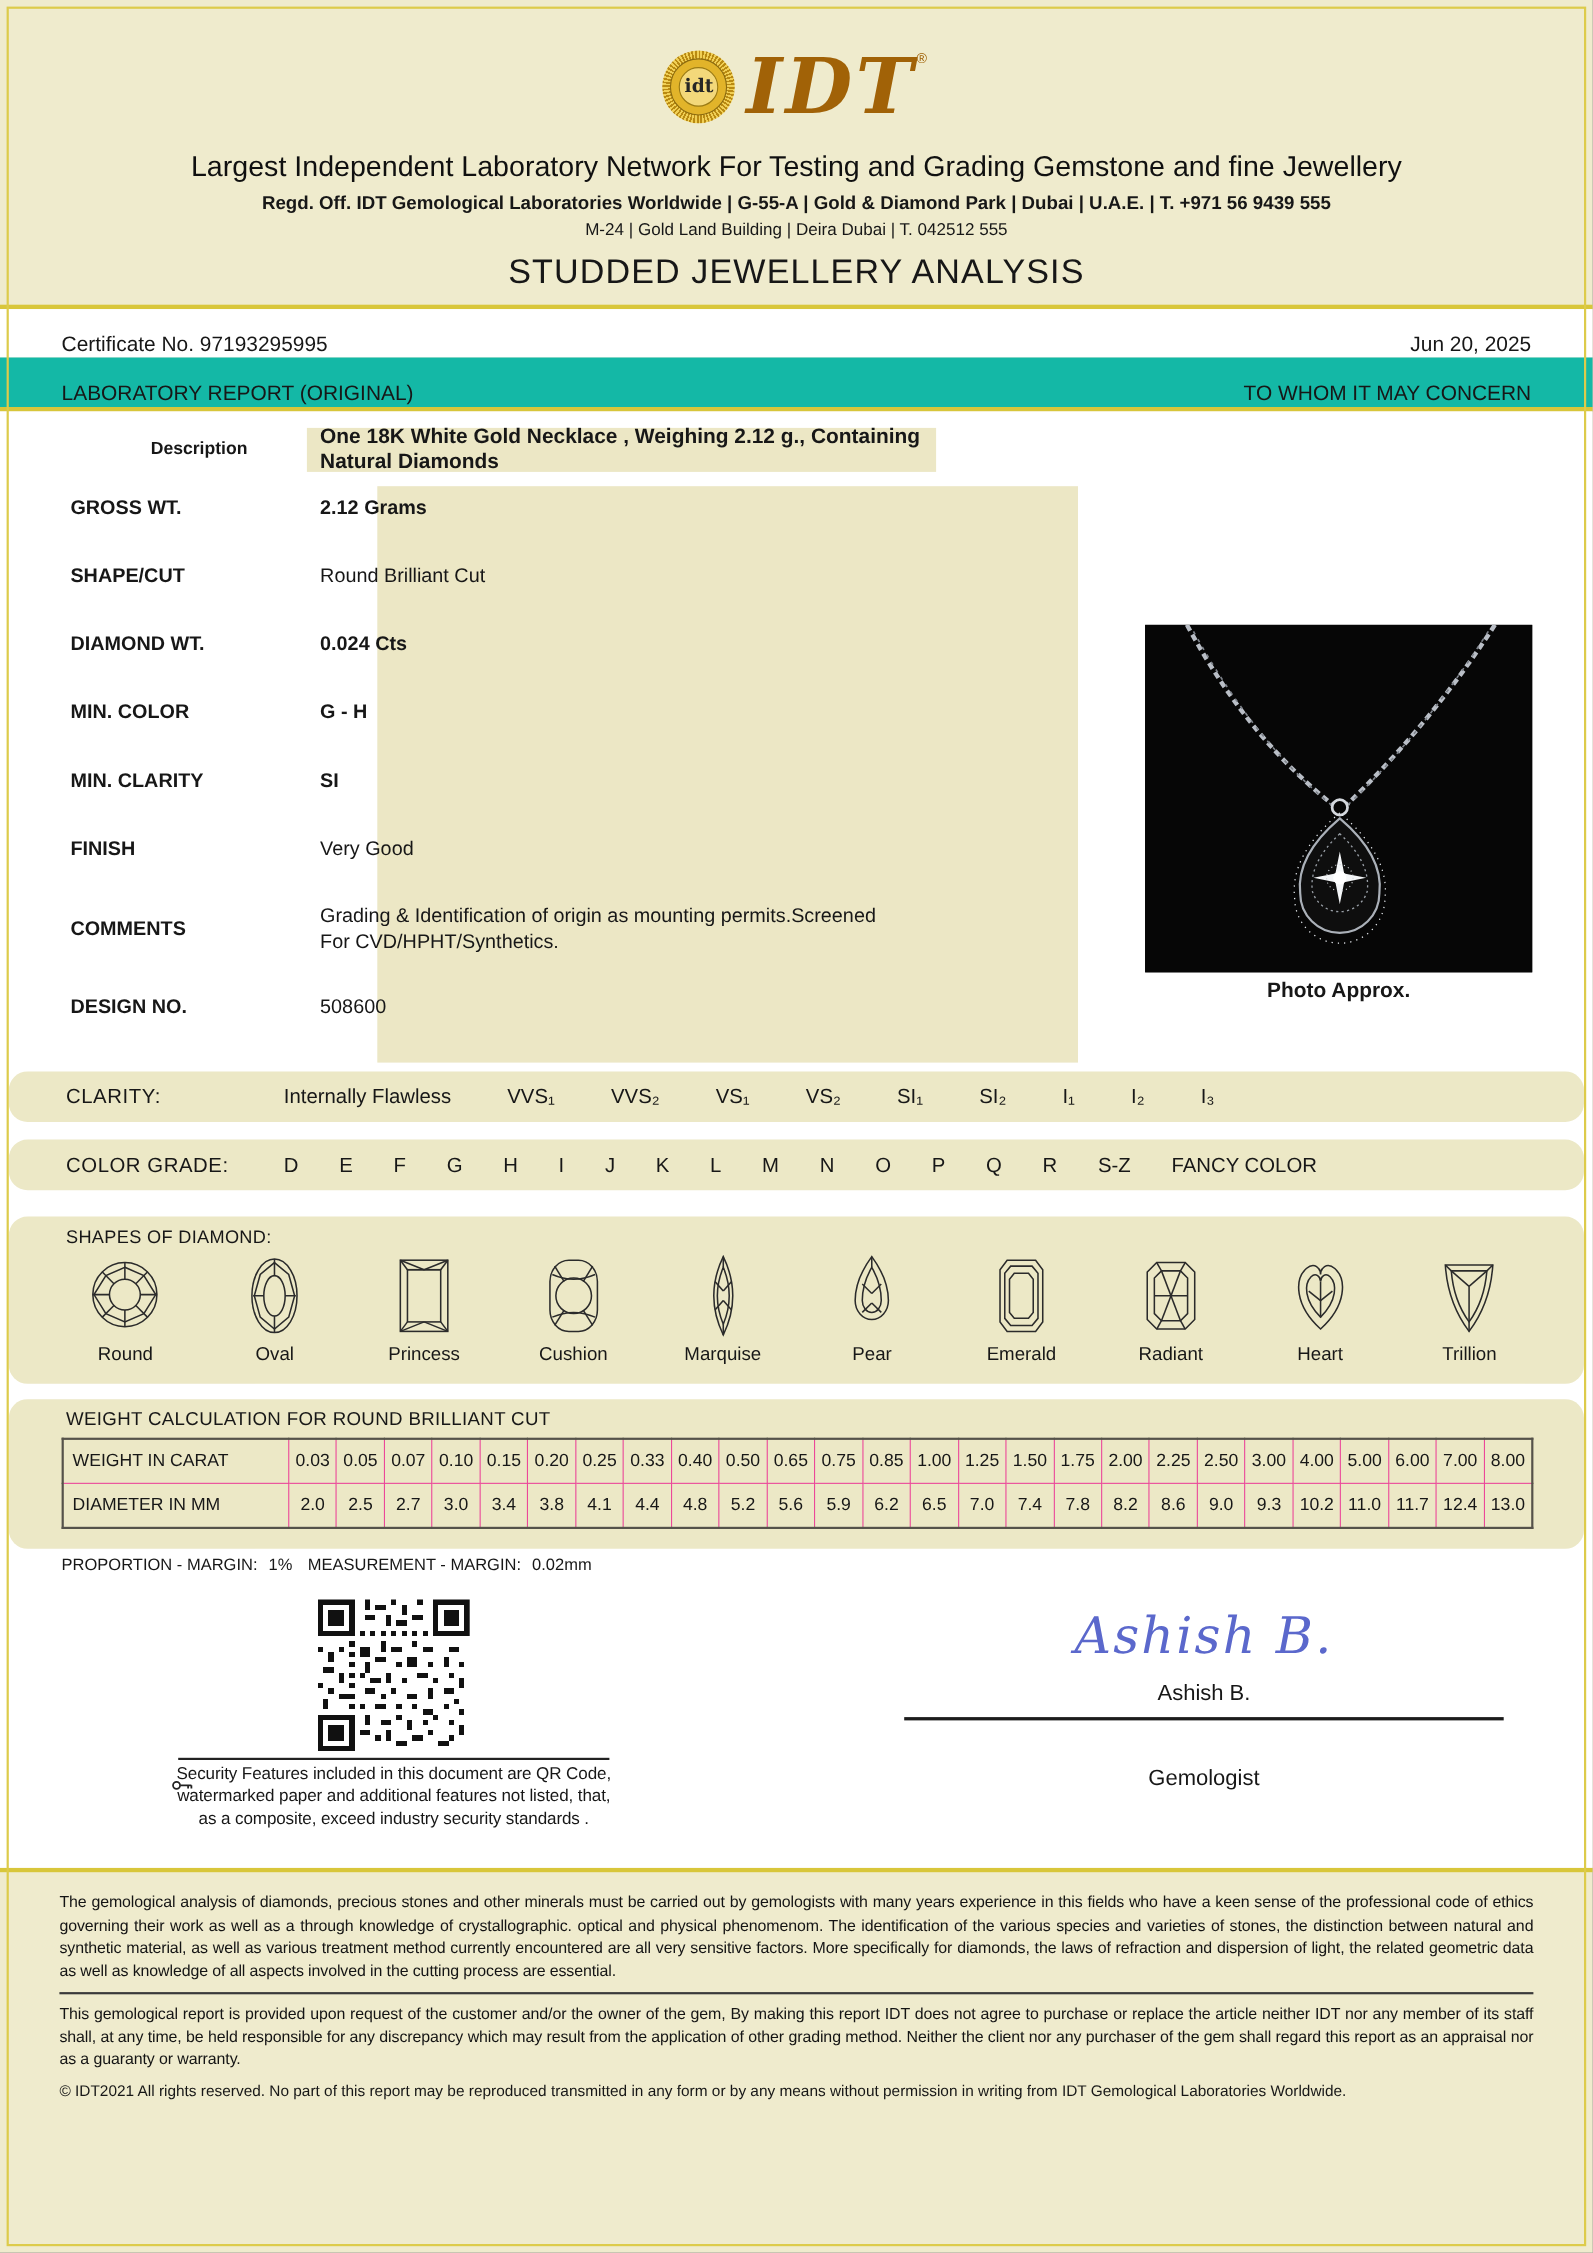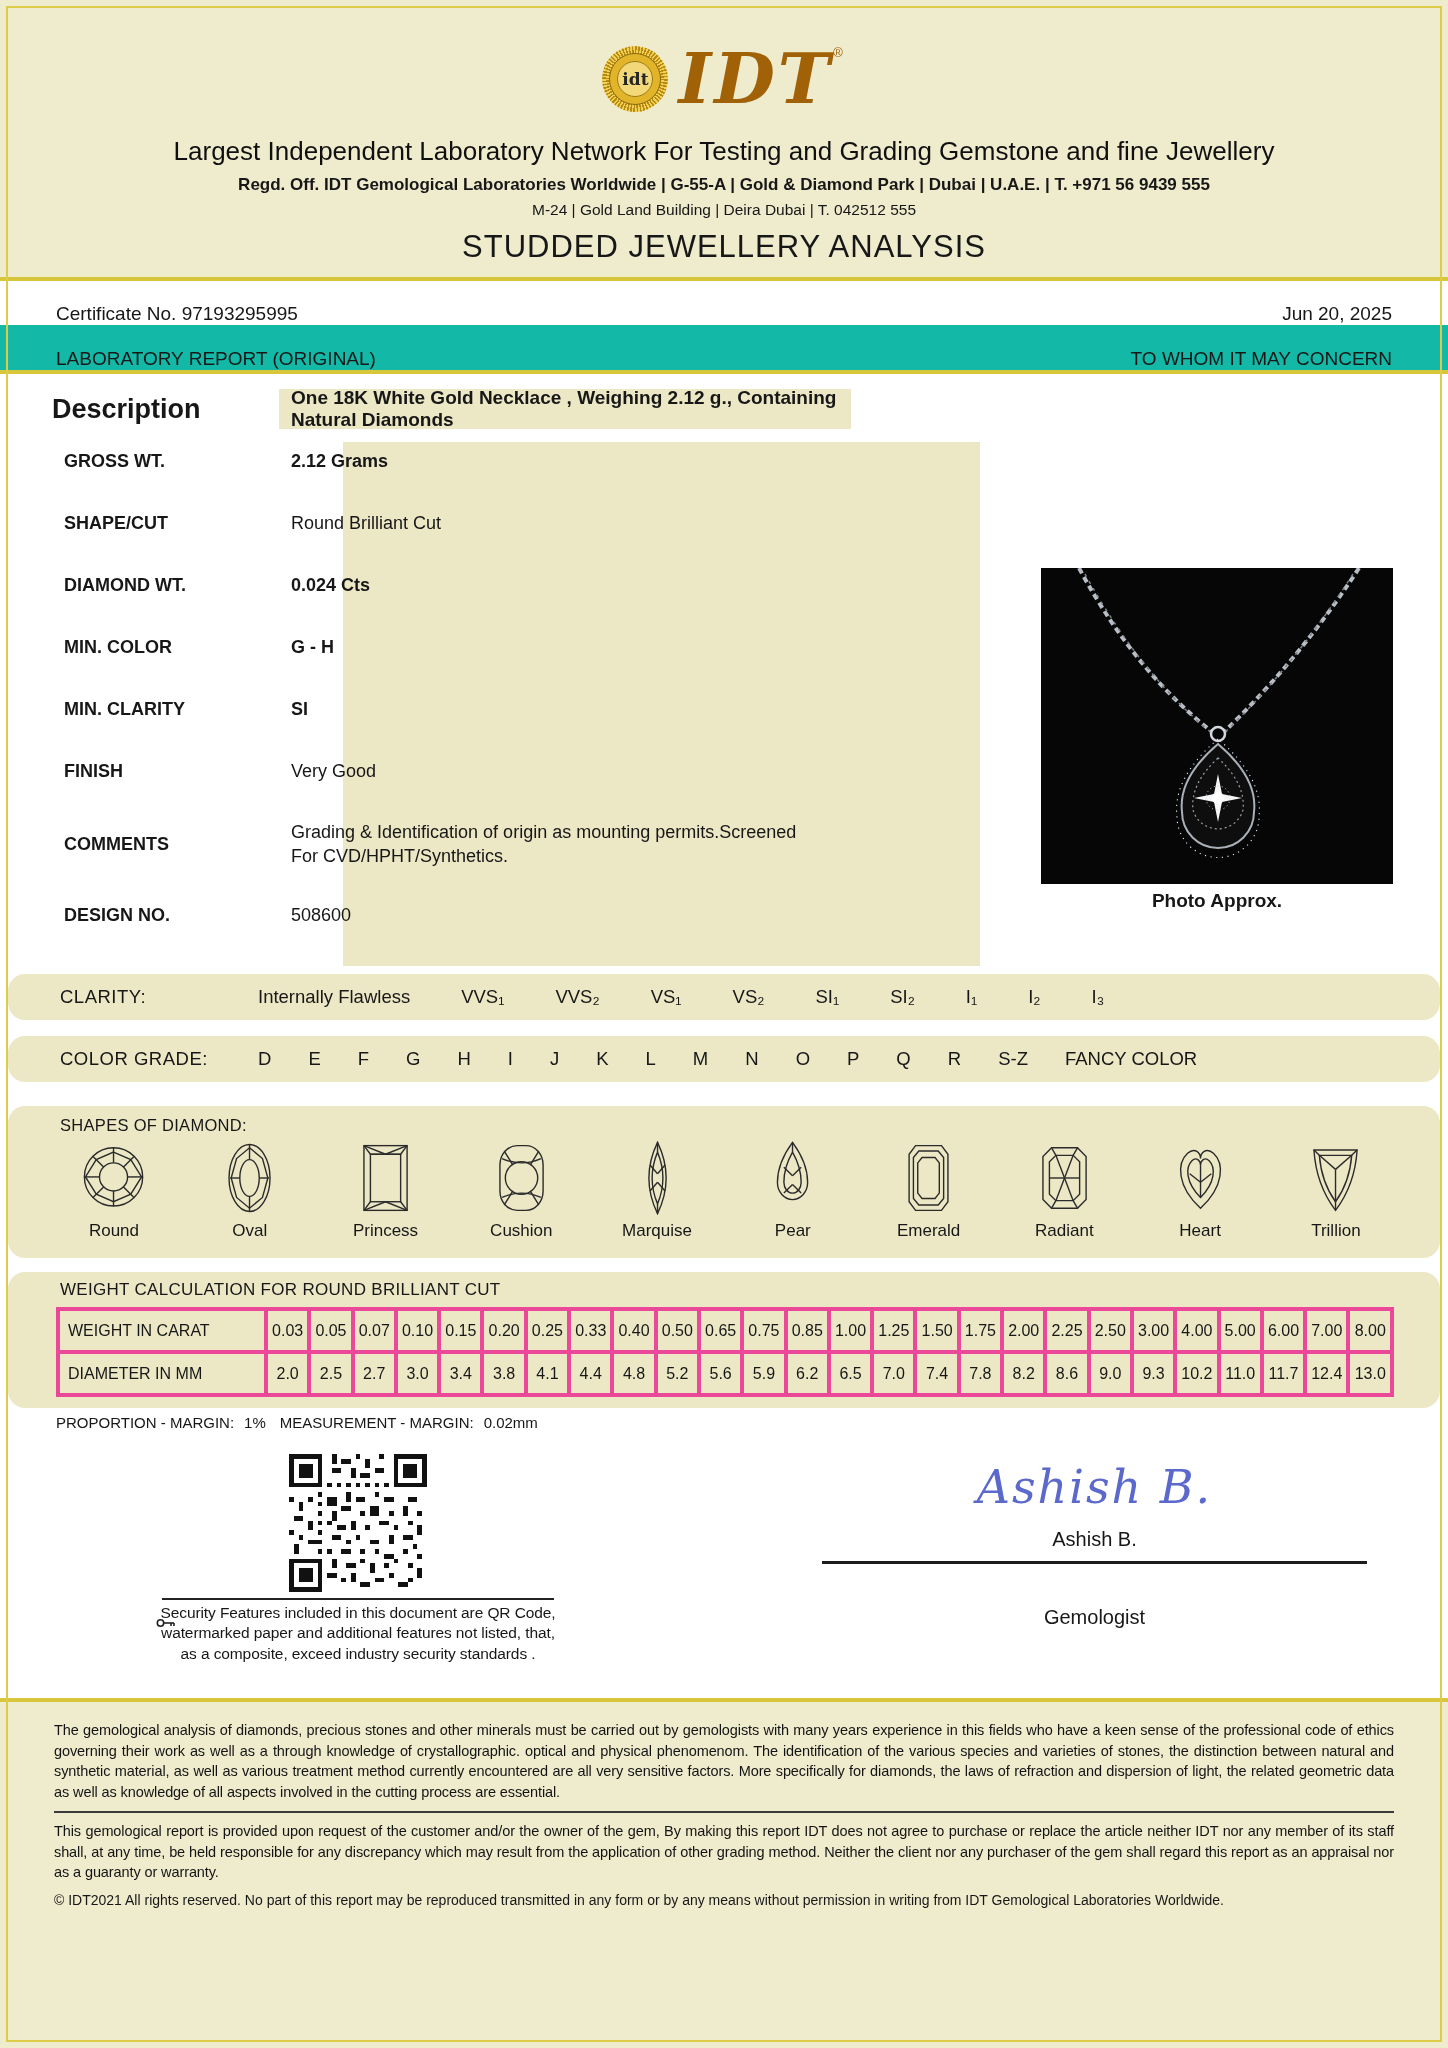--- a/index.html
+++ b/index.html
@@ -24,21 +24,21 @@
   .gold-rule{height:4px;background:#d8c63a;border:0;margin:0;}
   .rule1{margin-top:12px;}
   
   .meta-row{display:flex;justify-content:space-between;align-items:flex-end;padding:0 56px;font-size:19px;}
   .row-white{background:#ffffff;height:44px;}
   .row-cream{background:#14b8a6;height:45px;}
   
   .main{position:relative;background:#ffffff;height:1324px;}
   .value-col-bg{position:absolute;left:343px;top:68px;width:637px;height:524px;background:#ece7c5;}
   .desc-row{position:relative;display:flex;padding-top:14px;height:42px;align-items:center;}
-  .desc-row .flabel{font-size:27px;font-weight:bold;padding-left:52px;width:279px;box-sizing:border-box;}
+  .desc-row .flabel{font-size:16px;font-weight:bold;padding-left:83px;width:279px;box-sizing:border-box;text-align:center;}
   .desc-strip{background:#ece7c5;width:572px;height:40px;display:flex;align-items:center;padding-left:12px;box-sizing:border-box;font-size:19px;font-weight:bold;}
   .field-rows{position:relative;}
   .frow{display:flex;align-items:center;height:62px;}
   .frow .flabel{font-size:18px;font-weight:bold;padding-left:64px;width:279px;box-sizing:border-box;flex:0 0 auto;}
   .frow .fvalue{font-size:18px;padding-left:12px;width:625px;box-sizing:border-box;}
   .fvalue.bold{font-weight:bold;}
   .frow.comments{height:84px;}
   .frow.comments .fvalue{max-width:520px;line-height:1.35;}
   .frow.design{height:58px;}
   
@@ -55,21 +55,21 @@
   .gap16{height:16px;} .gap24{height:24px;} .gap14{height:14px;}
   .shapes-band{height:152px;padding:10px 40px 0 52px;box-sizing:border-box;}
   .shapes-heading{font-size:16.5px;letter-spacing:.3px;}
   .shapes-row{display:flex;justify-content:space-between;margin-top:2px;padding-right:10px;}
   .shape-item{width:108px;text-align:center;}
   .shape-item svg{height:82px;display:block;margin:0 auto;}
   .shape-label{font-size:17px;margin-top:2px;}
   .weight-band{height:136px;padding:8px 0 0 48px;box-sizing:border-box;}
   .wheading{font-size:17px;letter-spacing:.3px;padding-left:4px;}
   table.wtable{border-collapse:collapse;table-layout:fixed;width:1338px;margin-top:7px;}
-  table.wtable td{border:4px solid #ec4899;font-size:16px;height:39px;text-align:center;padding:0;overflow:hidden;white-space:nowrap;}
+  table.wtable td{border:1px solid #ec4899;font-size:16px;height:39px;text-align:center;padding:0;overflow:hidden;white-space:nowrap;}
   table.wtable{border:2px solid #55524a;}
   td.wlabel{width:196px;text-align:left !important;padding-left:8px !important;font-size:16.5px;}
   .margins-line{position:absolute;left:56px;top:1040px;font-size:15px;display:flex;gap:14px;align-items:baseline;}
   .margins-line .mv{margin-left:-4px;}
   
   .qr-col{position:absolute;left:158px;top:1080px;width:400px;text-align:center;}
   .qr-svg{width:138px;height:138px;display:block;margin:0 auto;}
   .sec-rule{border-top:2px solid #222;width:392px;margin:6px auto 0 auto;}
   .sec-text{font-size:15.5px;line-height:1.32;margin-top:3px;position:relative;letter-spacing:-.1px;}
   .key-icon{position:absolute;left:-2px;top:14px;}

